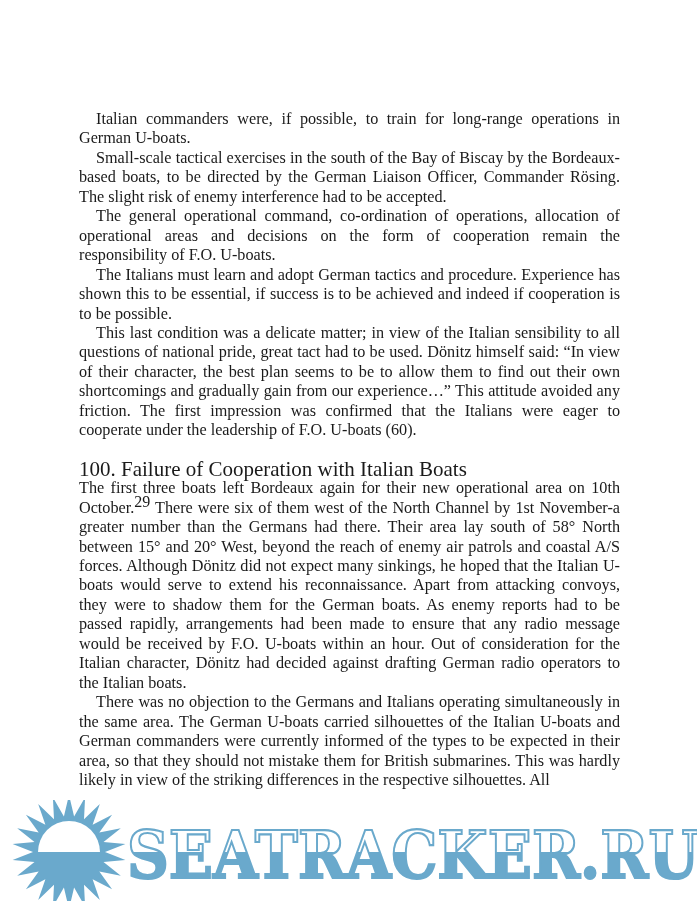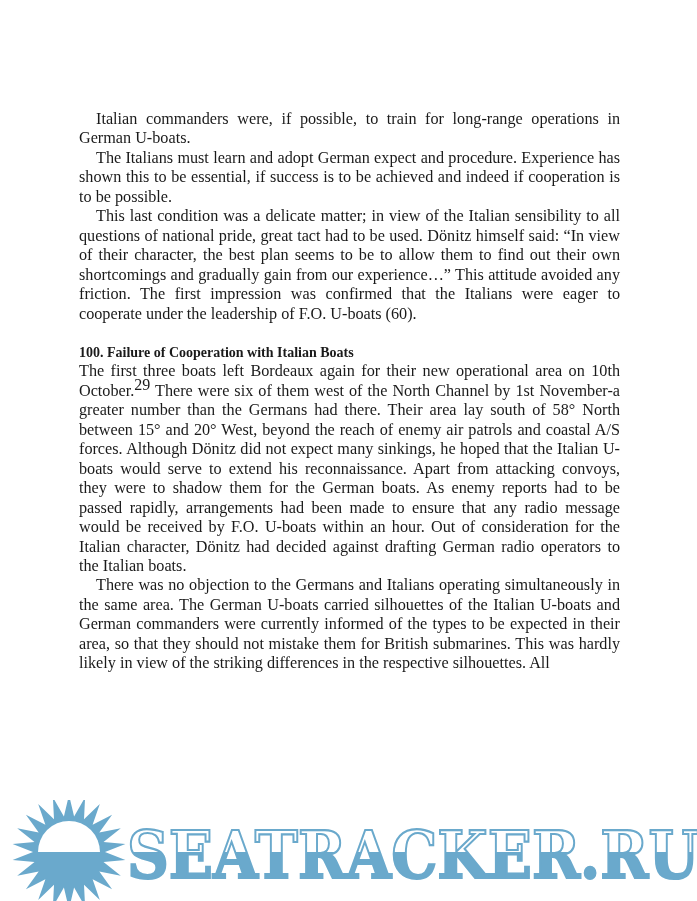--- a/index.html
+++ b/index.html
@@ -27,23 +27,23 @@
     }
     .page p {
       margin: 0;
       text-indent: 17px;
     }
     .page p.noindent {
       text-indent: 0;
     }
     .page h2 {
       margin: 19px 0 0 0;
-      font-size: 14px;
+      font-size: 21px;
       line-height: 19.45px;
-      font-weight: bold;
+      font-weight: normal;
       text-indent: 0;
     }
     .page sup {
       font-size: 16px;
       line-height: 0;
       vertical-align: super;
     }
     .watermark {
       position: absolute;
       left: 0;
@@ -52,21 +52,23 @@
       height: 101px;
       pointer-events: none;
       padding-left: 12px;
     }
   </style>
 </head>
 <body>
 
 <div class="page">
   <p>Italian commanders were, if possible, to train for long-range operations in German U-boats.</p>
-  <p>The Italians must learn and adopt German expect and procedure. Experience has shown this to be essential, if success is to be achieved and indeed if cooperation is to be possible.</p>
+  <p>Small-scale tactical exercises in the south of the Bay of Biscay by the Bordeaux-based boats, to be directed by the German Liaison Officer, Commander Rösing. The slight risk of enemy interference had to be accepted.</p>
+  <p>The general operational command, co-ordination of operations, allocation of operational areas and decisions on the form of cooperation remain the responsibility of F.O. U-boats.</p>
+  <p>The Italians must learn and adopt German tactics and procedure. Experience has shown this to be essential, if success is to be achieved and indeed if cooperation is to be possible.</p>
   <p>This last condition was a delicate matter; in view of the Italian sensibility to all questions of national pride, great tact had to be used. Dönitz himself said: “In view of their character, the best plan seems to be to allow them to find out their own shortcomings and gradually gain from our experience…” This attitude avoided any friction. The first impression was confirmed that the Italians were eager to cooperate under the leadership of F.O. U-boats (60).</p>
 
   <h2>100. Failure of Cooperation with Italian Boats</h2>
 
   <p class="noindent"><span>The first three boats left Bordeaux again for their new operational area on 10th October.</span><sup>29</sup><span> There were six of them west of the North Channel by 1st November-a greater number than the Germans had there. Their area lay south of 58° North between 15° and 20° West, beyond the reach of enemy air patrols and coastal A/S forces. Although Dönitz did not expect many sinkings, he hoped that the Italian U-boats would serve to extend his reconnaissance. Apart from attacking convoys, they were to shadow them for the German boats. As enemy reports had to be passed rapidly, arrangements had been made to ensure that any radio message would be received by F.O. U-boats within an hour. Out of consideration for the Italian character, Dönitz had decided against drafting German radio operators to the Italian boats.</span></p>
 
   <p>There was no objection to the Germans and Italians operating simultaneously in the same area. The German U-boats carried silhouettes of the Italian U-boats and German commanders were currently informed of the types to be expected in their area, so that they should not mistake them for British submarines. This was hardly likely in view of the striking differences in the respective silhouettes. All</p>
 </div>
 
 <div class="watermark">

